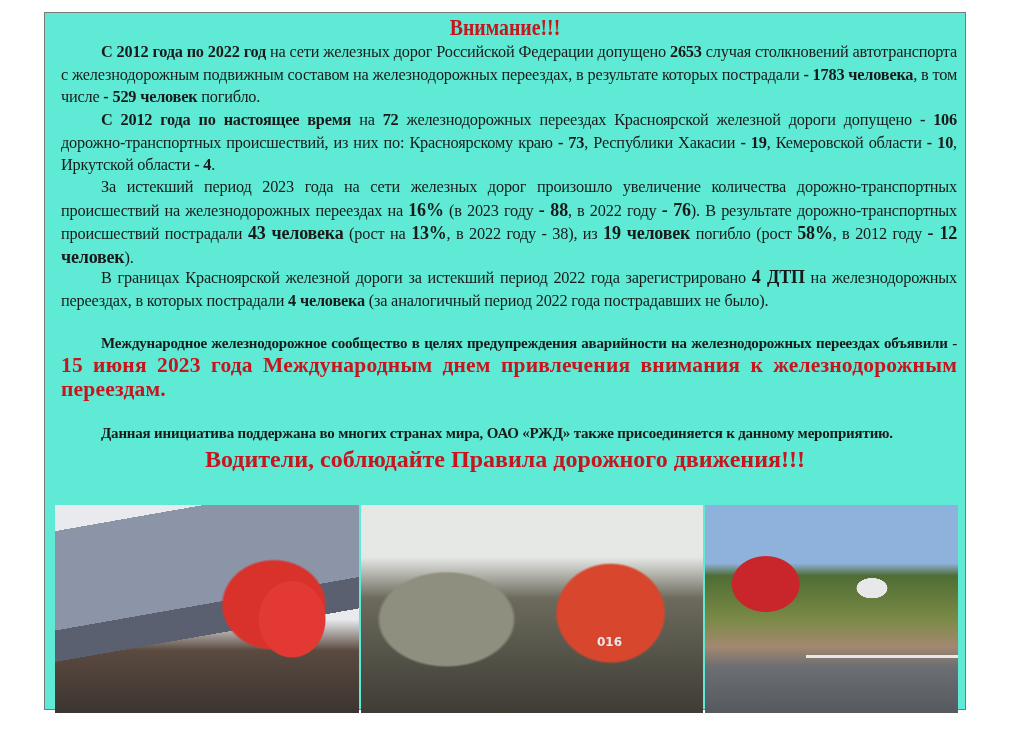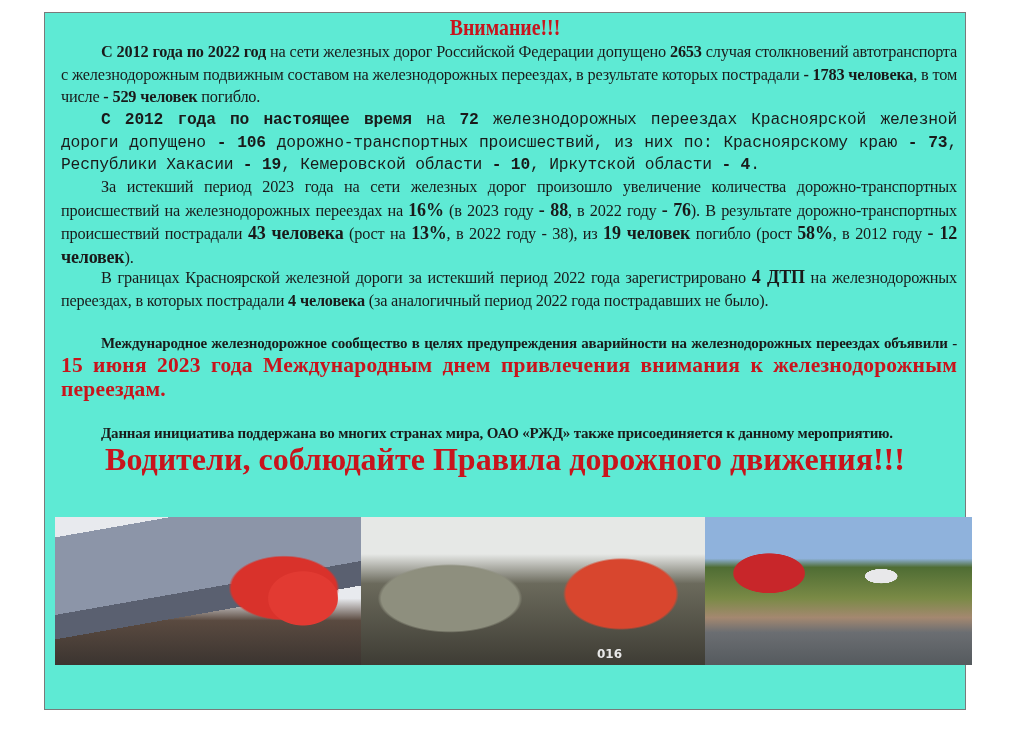--- a/index.html
+++ b/index.html
@@ -8,32 +8,32 @@
     .frame { position: absolute; left: 44px; top: 12px; width: 922px; height: 698px;
       border: 1.5px solid #7a7a7a; box-sizing: border-box; background: #5eead4; }
     .title { position: absolute; left: 0; right: 0; top: 2px; text-align: center;
       color: #c8141c; font-weight: bold; font-size: 23px; line-height: 26px;
       transform: scaleX(0.86); }
     .para { position: absolute; left: 16px; right: 8px; font-size: 16.3px; line-height: 22.6px;
       text-align: justify; text-indent: 40px; letter-spacing: -0.2px; }
     .para b { font-weight: bold; }
     .para .big { font-size: 18px; }
     .p1 { top: 28px; }
-    .p2 { top: 96px; font-family: Liberation Mono, monospace; }
+    .p2 { top: 96px; }
     .p3 { top: 163px; }
     .p4 { top: 253px; }
     .p5 { top: 319px; font-weight: bold; font-size: 15px; line-height: 22px; }
     .p5 .red { color: #c8141c; font-size: 21.5px; line-height: 22px; letter-spacing: 0.2px; }
     .p6 { top: 388px; font-weight: bold; font-size: 15px; line-height: 20px; margin-top: 22px; }
     .slogan { position: absolute; left: 0; right: 0; text-align: center; color: #c8141c;
-      font-weight: bold; font-size: 32px; line-height: 28px; }
+      font-weight: bold; font-size: 24px; line-height: 28px; }
     .s1 { top: 432px; }
     .s2 { top: 462px; }
     .photos { position: absolute; left: 10px; top: 492px; width: 903px; height: 204px; }
-    .photo { position: absolute; top: 12px; height: 148px; overflow: hidden; padding-left: 14px; }
+    .photo { position: absolute; top: 0; height: 208px; overflow: hidden; }
     .ph1 { left: 0; width: 304px;
       background:
         radial-gradient(ellipse 18% 30% at 78% 55%, #e23a32 0 60%, transparent 62%),
         radial-gradient(ellipse 30% 38% at 72% 48%, #d9322b 0 55%, transparent 58%),
         linear-gradient(170deg, transparent 0 10%, #8c95a8 10% 48%, #5a6070 48% 60%, transparent 60%),
         linear-gradient(180deg, #e8eaee 0 55%, #5a4a40 70%, #3b3430 100%); }
     .ph2 { left: 306px; width: 342px;
       background:
         radial-gradient(ellipse 28% 42% at 73% 52%, #d8462e 0 55%, transparent 58%),
         radial-gradient(ellipse 35% 40% at 25% 55%, #8e8f7e 0 55%, transparent 58%),

